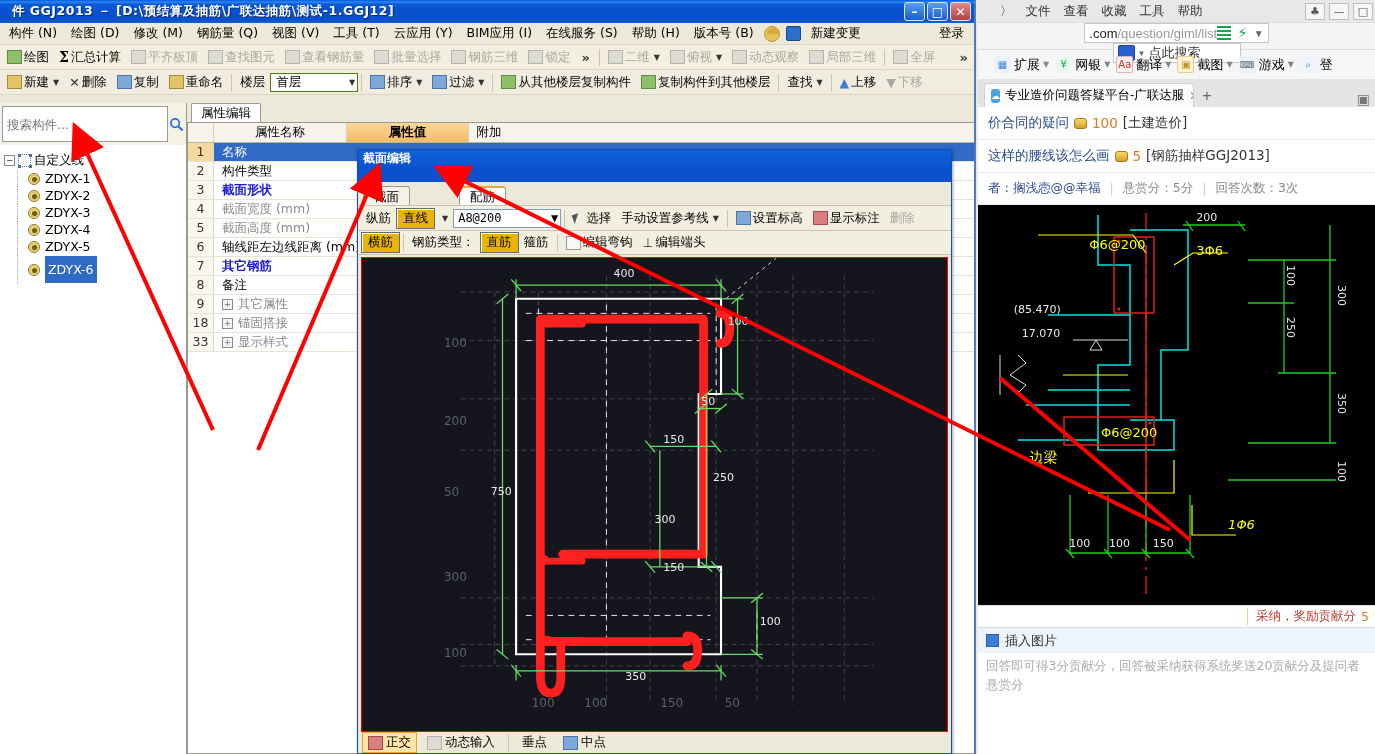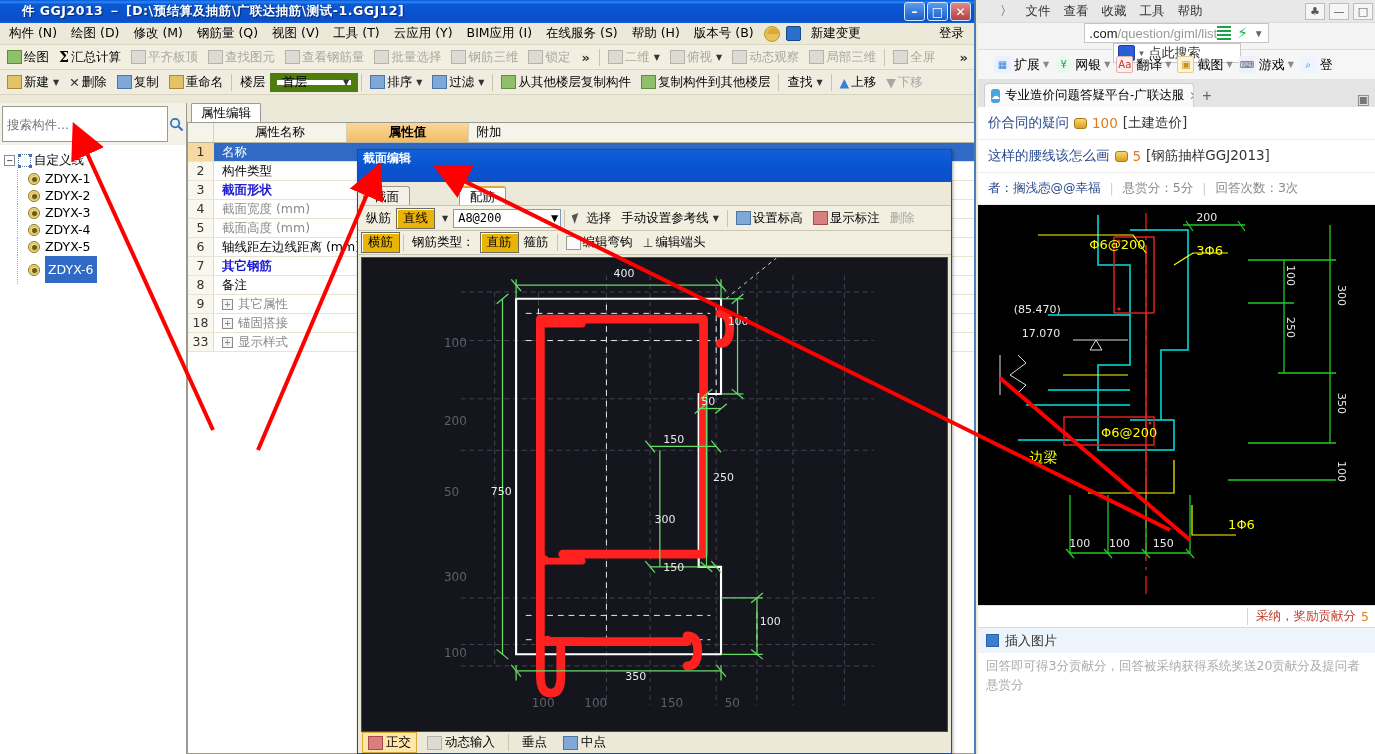--- a/index.html
+++ b/index.html
@@ -22,21 +22,21 @@
   }
   .titlebar {
     height: 23px;
     background: linear-gradient(to bottom,#0058e0 0%,#2e87ed 9%,#0a5ad6 18%,#0a52cf 50%,#0c4fc9 90%,#1060d8 100%);
     display: flex; align-items: center;
     color: #fff; font-weight: bold; font-size: 12.5px;
     padding-left: 4px;
     font-family: "DejaVu Sans", sans-serif;
     white-space: nowrap;
   }
-  .titlebar .tb-text { text-shadow: 1px 1px 1px rgba(0,0,0,.5); margin-left: 18px; letter-spacing:.5px; }
+  .titlebar .tb-text { text-shadow: 1px 1px 1px rgba(0,0,0,.5); margin-left: 8px; letter-spacing:.5px; }
   .tb-buttons { margin-left: auto; display: flex; gap: 2px; padding-right: 3px; }
   .tb-btn {
     width: 21px; height: 19px; border-radius: 3px;
     border: 1px solid #d8e6fa;
     display: flex; align-items: center; justify-content: center;
     color: #fff; font-size: 12px; font-weight: bold;
     background: linear-gradient(to bottom,#5a9df0,#1a5fc8);
     cursor: pointer;
   }
   .tb-btn.close { background: linear-gradient(to bottom,#e08a8a,#b14242); }
@@ -74,21 +74,21 @@
   .sqicon.green{background:#8fbf6a;border-color:#5c8f3c;}
   .sqicon.blue{background:#7fa8d8;border-color:#4a76aa;}
   .sqicon.grey{background:#dcdcd4;border-color:#b4b4aa;}
   .sqicon.gold{background:#e3c268;border-color:#ab8b2c;}
   .sqicon.red{background:#d88080;border-color:#a84a4a;}
   .sigma { font-weight:bold; font-size:14px; font-family:"DejaVu Serif",serif; }
   .row3 { background: #f0ede0; }
   .combo {
     display: inline-flex; align-items: center; justify-content: space-between;
     height: 19px; min-width: 88px; background: #fff;
-    border: 7px solid #4d7c0f; padding: 0 2px 0 5px; font-size: 12.5px;
+    border: 1px solid #4d7c0f; padding: 0 2px 0 5px; font-size: 12.5px;
   }
   .combo .cb-arrow { font-size: 8px; color:#333; padding-left:6px;}
 
   
   .main-area { position: absolute; left:0; top:103px; right:0; bottom:0; display:flex; }
 
   
   .tree-panel {
     width: 187px; background: #fff; border-right: 1px solid #9a9a90;
     display: flex; flex-direction: column;
@@ -896,21 +896,21 @@
             <line x1="88" y1="344" x2="96" y2="353"></line>
             <line x1="126" y1="344" x2="134" y2="353"></line>
             <line x1="164" y1="344" x2="172" y2="353"></line>
             <line x1="208" y1="344" x2="216" y2="353"></line>
           </g>
         </svg>
         
         <span class="cad-dim-text" style="left:28%;top:8%;color:#ffff00;font-size:13px;">Φ6@200</span>
         <span class="cad-dim-text" style="left:55%;top:9.5%;color:#ffff00;font-size:13px;">3Φ6</span>
         <span class="cad-dim-text" style="left:31%;top:55%;color:#ffff00;font-size:13px;">Φ6@200</span>
-        <span class="cad-dim-text" style="left:63%;top:78%;color:#ffff00;font-size:13px;">1Φ6</span>
+        <span class="cad-dim-text" style="left:63%;top:78%;color:#ffff00;font-size:13px;font-style:italic;">1Φ6</span>
         <span class="cad-dim-text" style="left:13%;top:61%;color:#ffff00;font-size:14px;">边梁</span>
         <span class="cad-dim-text" style="left:9%;top:24.5%;">(85.470)</span>
         <span class="cad-dim-text" style="left:11%;top:30.5%;">17.070</span>
         <span class="cad-dim-text" style="left:55%;top:1.5%;">200</span>
         <span class="cad-dim-text" style="left:77%;top:15%;writing-mode:vertical-rl;">100</span>
         <span class="cad-dim-text" style="left:77%;top:28%;writing-mode:vertical-rl;">250</span>
         <span class="cad-dim-text" style="left:90%;top:20%;writing-mode:vertical-rl;">300</span>
         <span class="cad-dim-text" style="left:90%;top:47%;writing-mode:vertical-rl;">350</span>
         <span class="cad-dim-text" style="left:90%;top:64%;writing-mode:vertical-rl;">100</span>
         <span class="cad-dim-text" style="left:23%;top:83%;">100</span>

